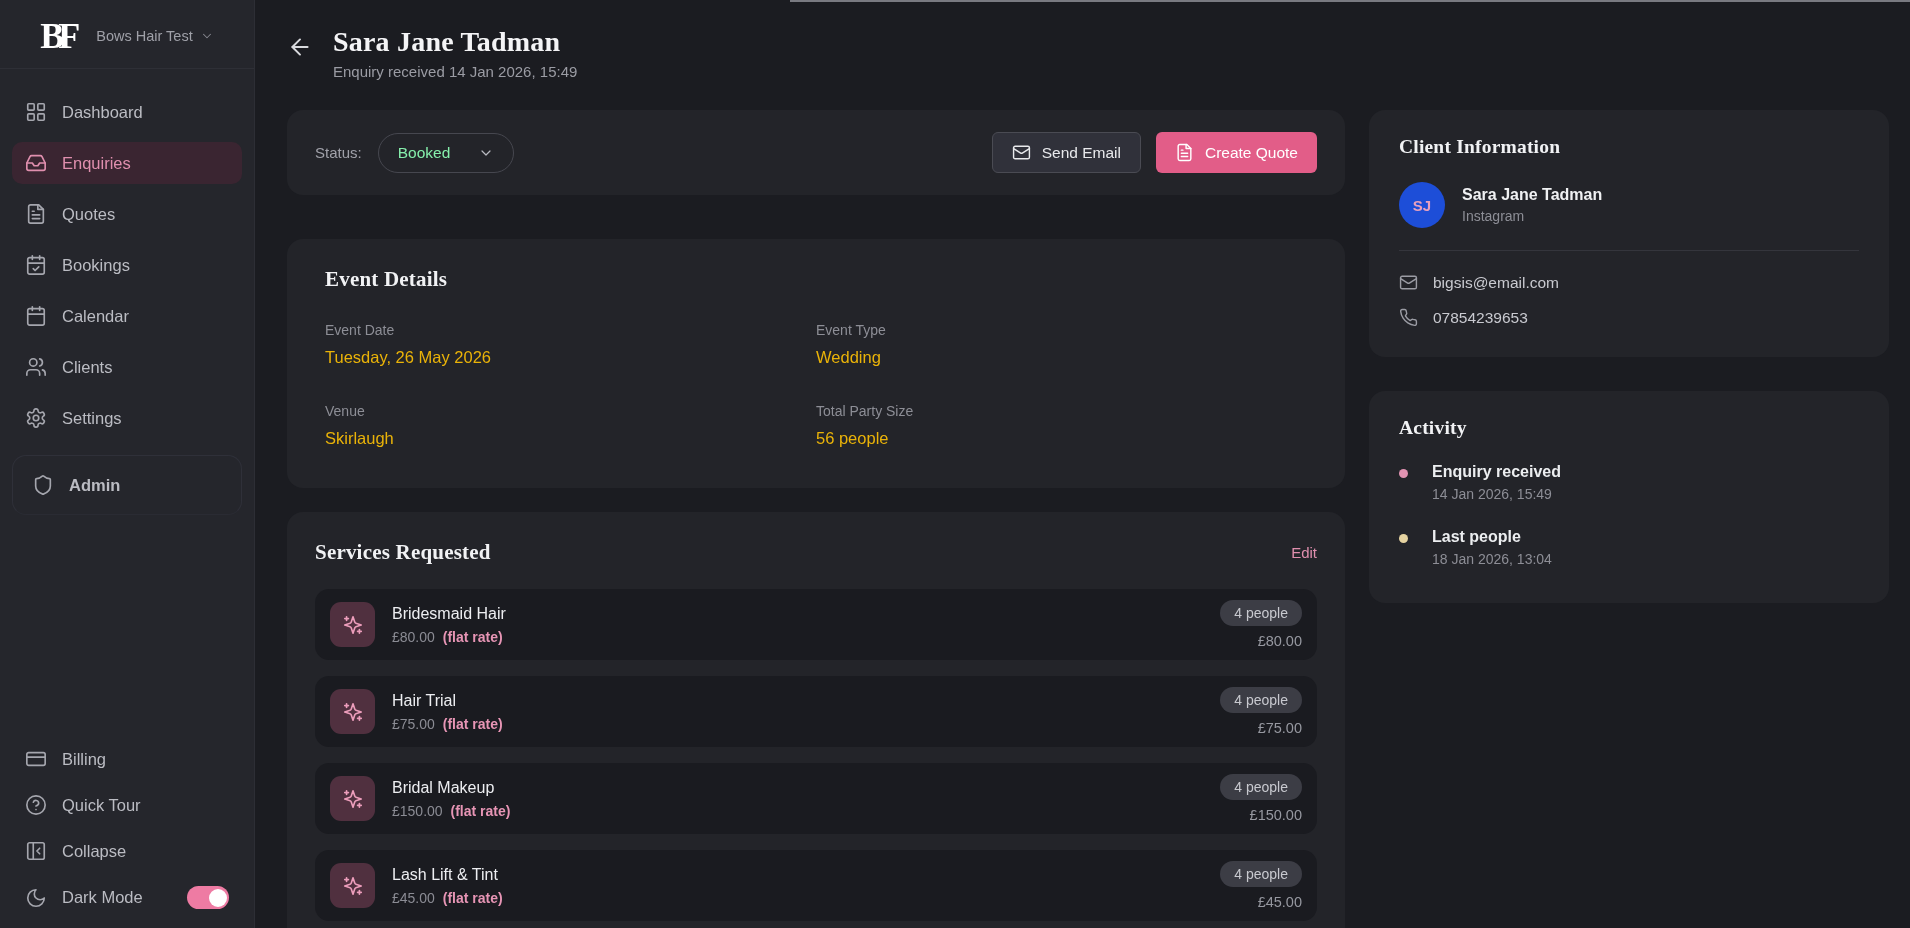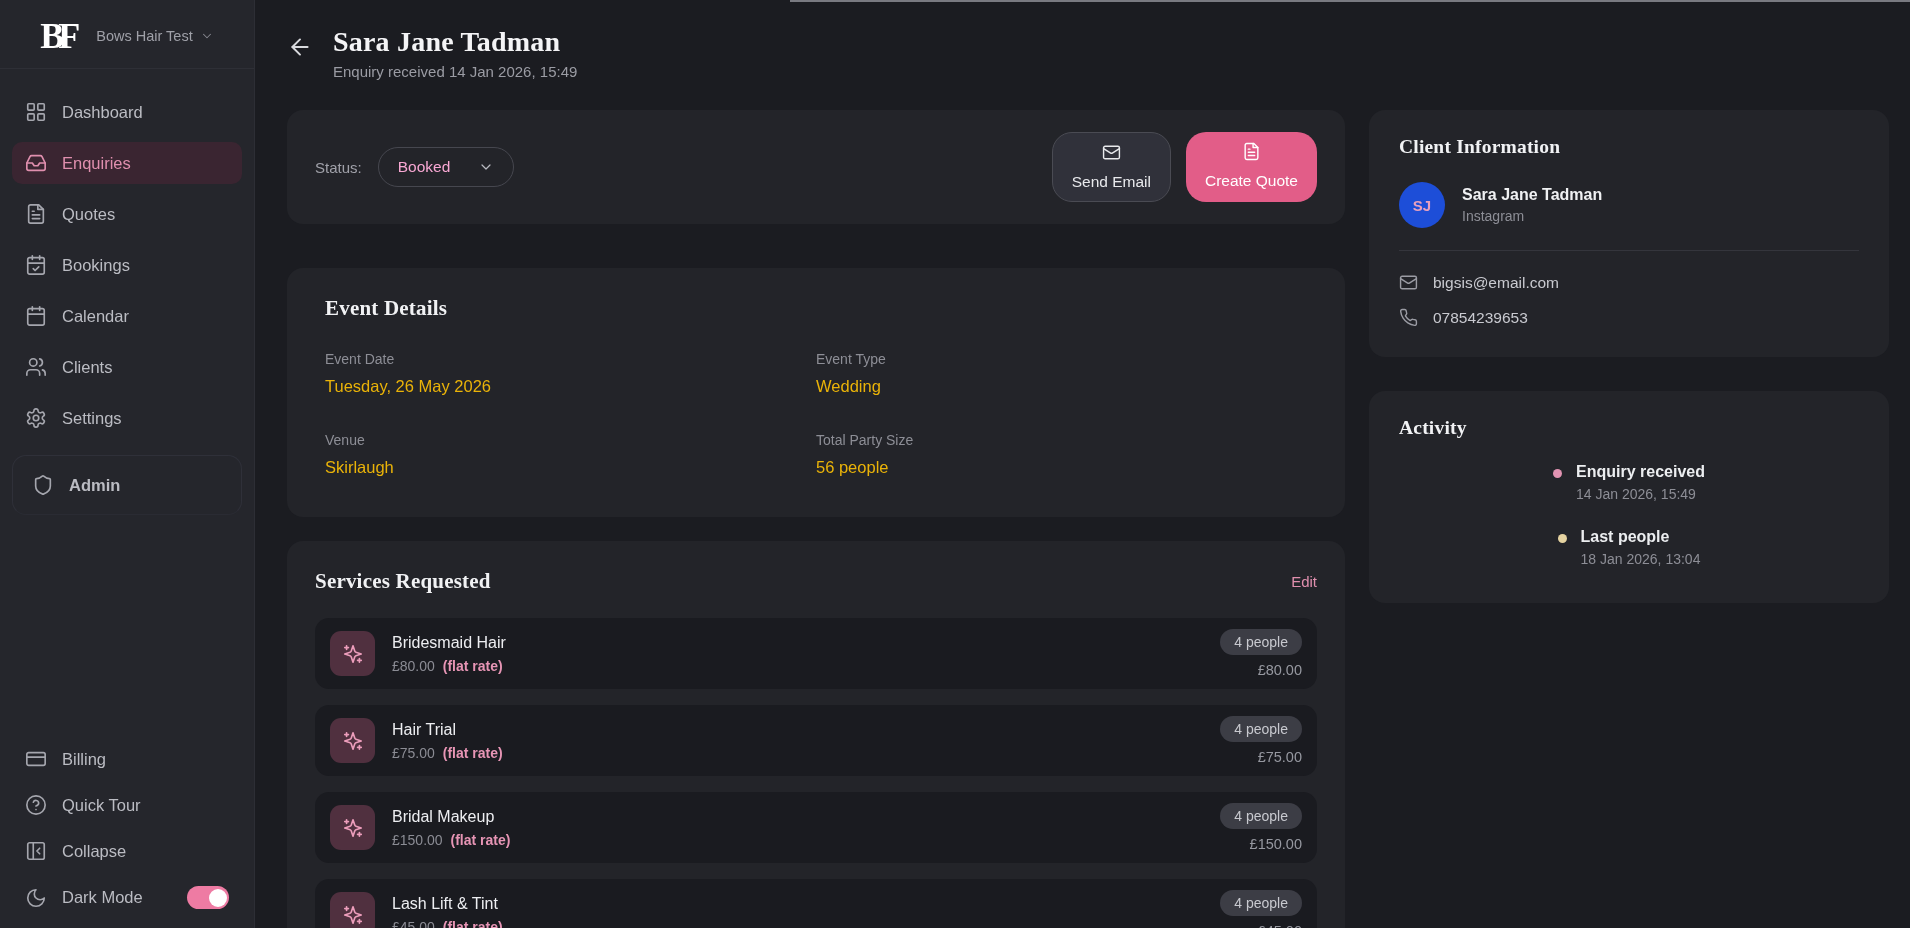--- a/index.html
+++ b/index.html
@@ -79,29 +79,29 @@
   }
   .card-title.small { font-size:19.5px; }
 
   
   .status-card { padding:22px 28px; display:flex; justify-content:space-between; align-items:center; }
   .status-left { display:flex; align-items:center; gap:16px; }
   .status-label { color:#a0a1a9; font-size:15px; }
   .status-select {
     display:flex; align-items:center; gap:28px;
     background:transparent; border:1px solid #46474f; border-radius:999px;
-    padding:10px 19px; color:#f9a8d4; font-size:15.5px; cursor:pointer;
+    padding:10px 19px; color:#86efac; font-size:15.5px; cursor:pointer;
     font-family:inherit;
   }
   .status-select .chev2 { width:16px; height:16px; color:#b9bac1; }
   .status-actions { display:flex; gap:15px; }
   .btn {
     display:flex; align-items:center; gap:11px;
-    border-radius:20px; padding:10px 19px;
-    font-size:15.5px; cursor:pointer; font-family:inherit; border:none;flex-direction:column;
+    border-radius:6px; padding:10px 19px;
+    font-size:15.5px; cursor:pointer; font-family:inherit; border:none;
   }
   .btn-icon { width:19px; height:19px; }
   .btn-secondary { background:#30313a; border:1px solid #4a4b53; color:#e8e9ec; }
   .btn-primary { background:var(--accent, #e25d88); color:#ffffff; }
 
   
   .event-card { margin-top:44px; padding:28px 38px 40px; }
   .event-card .card-title { margin-bottom:30px; }
   .field-grid { display:grid; grid-template-columns:1fr 1fr; row-gap:36px; }
   .field-label { font-size:14px; color:#8d8e96; margin-bottom:10px; }
@@ -147,21 +147,21 @@
   .client-name { font-size:16px; font-weight:700; color:#f0f1f3; }
   .client-source { font-size:14px; color:#8d8e96; margin-top:4px; }
   .card-divider { height:1px; background:#34353c; margin:22px 0; }
   .contact-row { display:flex; align-items:center; gap:15px; margin-bottom:16px; }
   .contact-row:last-child { margin-bottom:0; }
   .contact-icon { width:19px; height:19px; color:#9b9ca4; }
   .contact-text { font-size:15.5px; color:#c9cad0; }
 
   .activity-card { margin-top:34px; padding:26px 30px 10px; }
   .activity-card .card-title { margin-bottom:24px; }
-  .activity-item { display:flex; gap:14px; margin-bottom:26px;justify-content:center; }
+  .activity-item { display:flex; gap:24px; margin-bottom:26px; }
   .activity-dot { width:9px; height:9px; border-radius:50%; margin-top:6px; flex:none; }
   .activity-label { font-size:16px; font-weight:700; color:#eceef0; }
   .activity-time { font-size:14px; color:#8d8e96; margin-top:5px; }
 </style>
 </head>
 <body>
 
 <aside class="sidebar">
   <div class="logo-row">
     <span class="logo-mark">BF</span>

